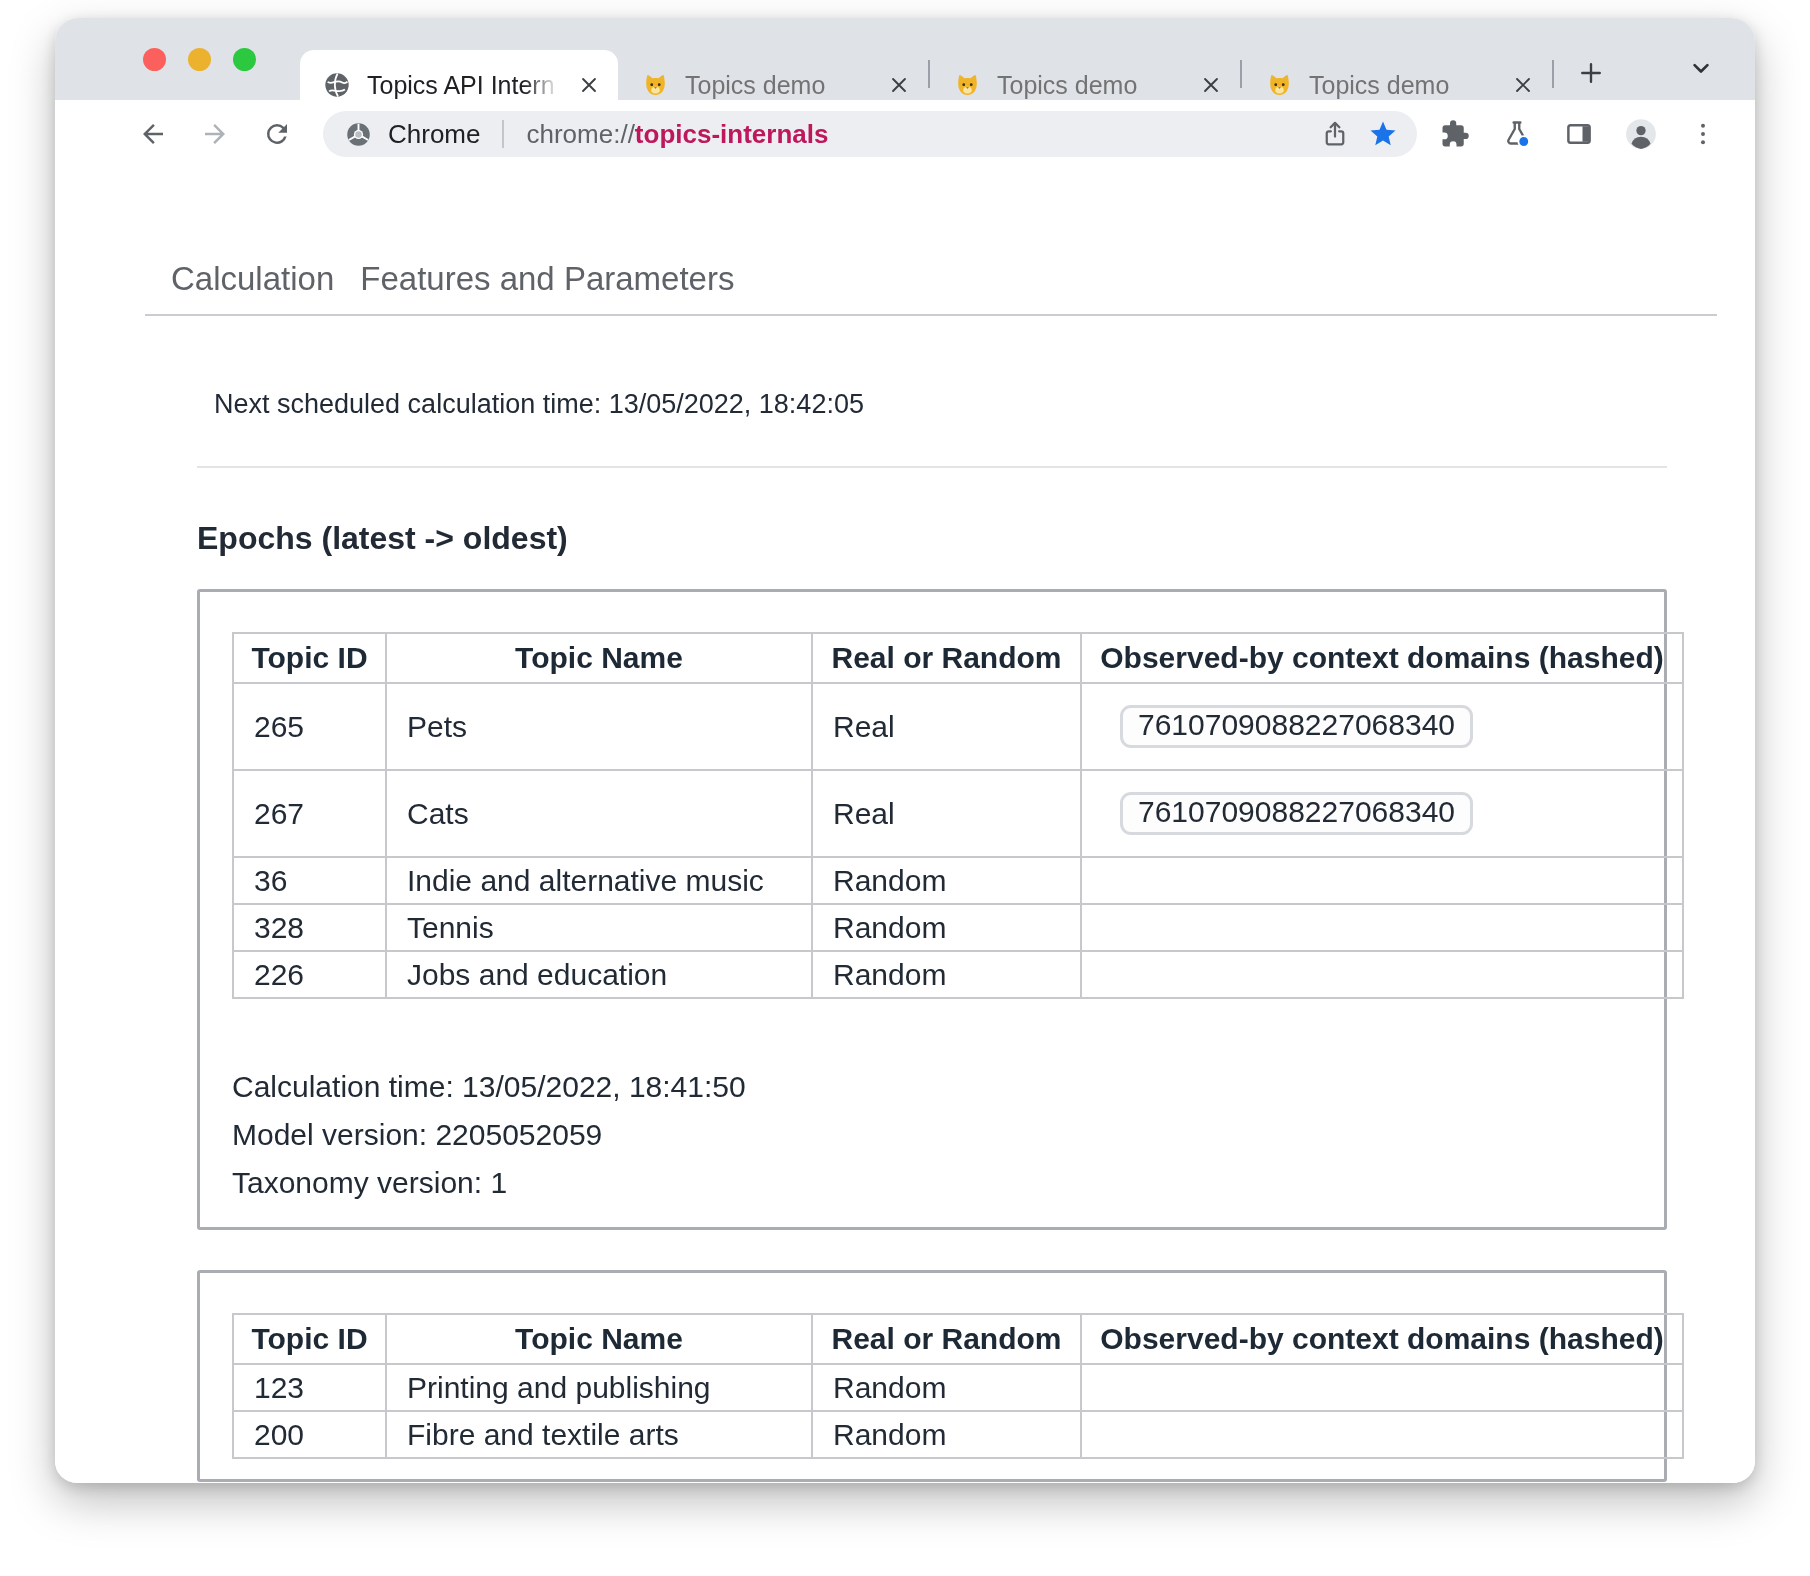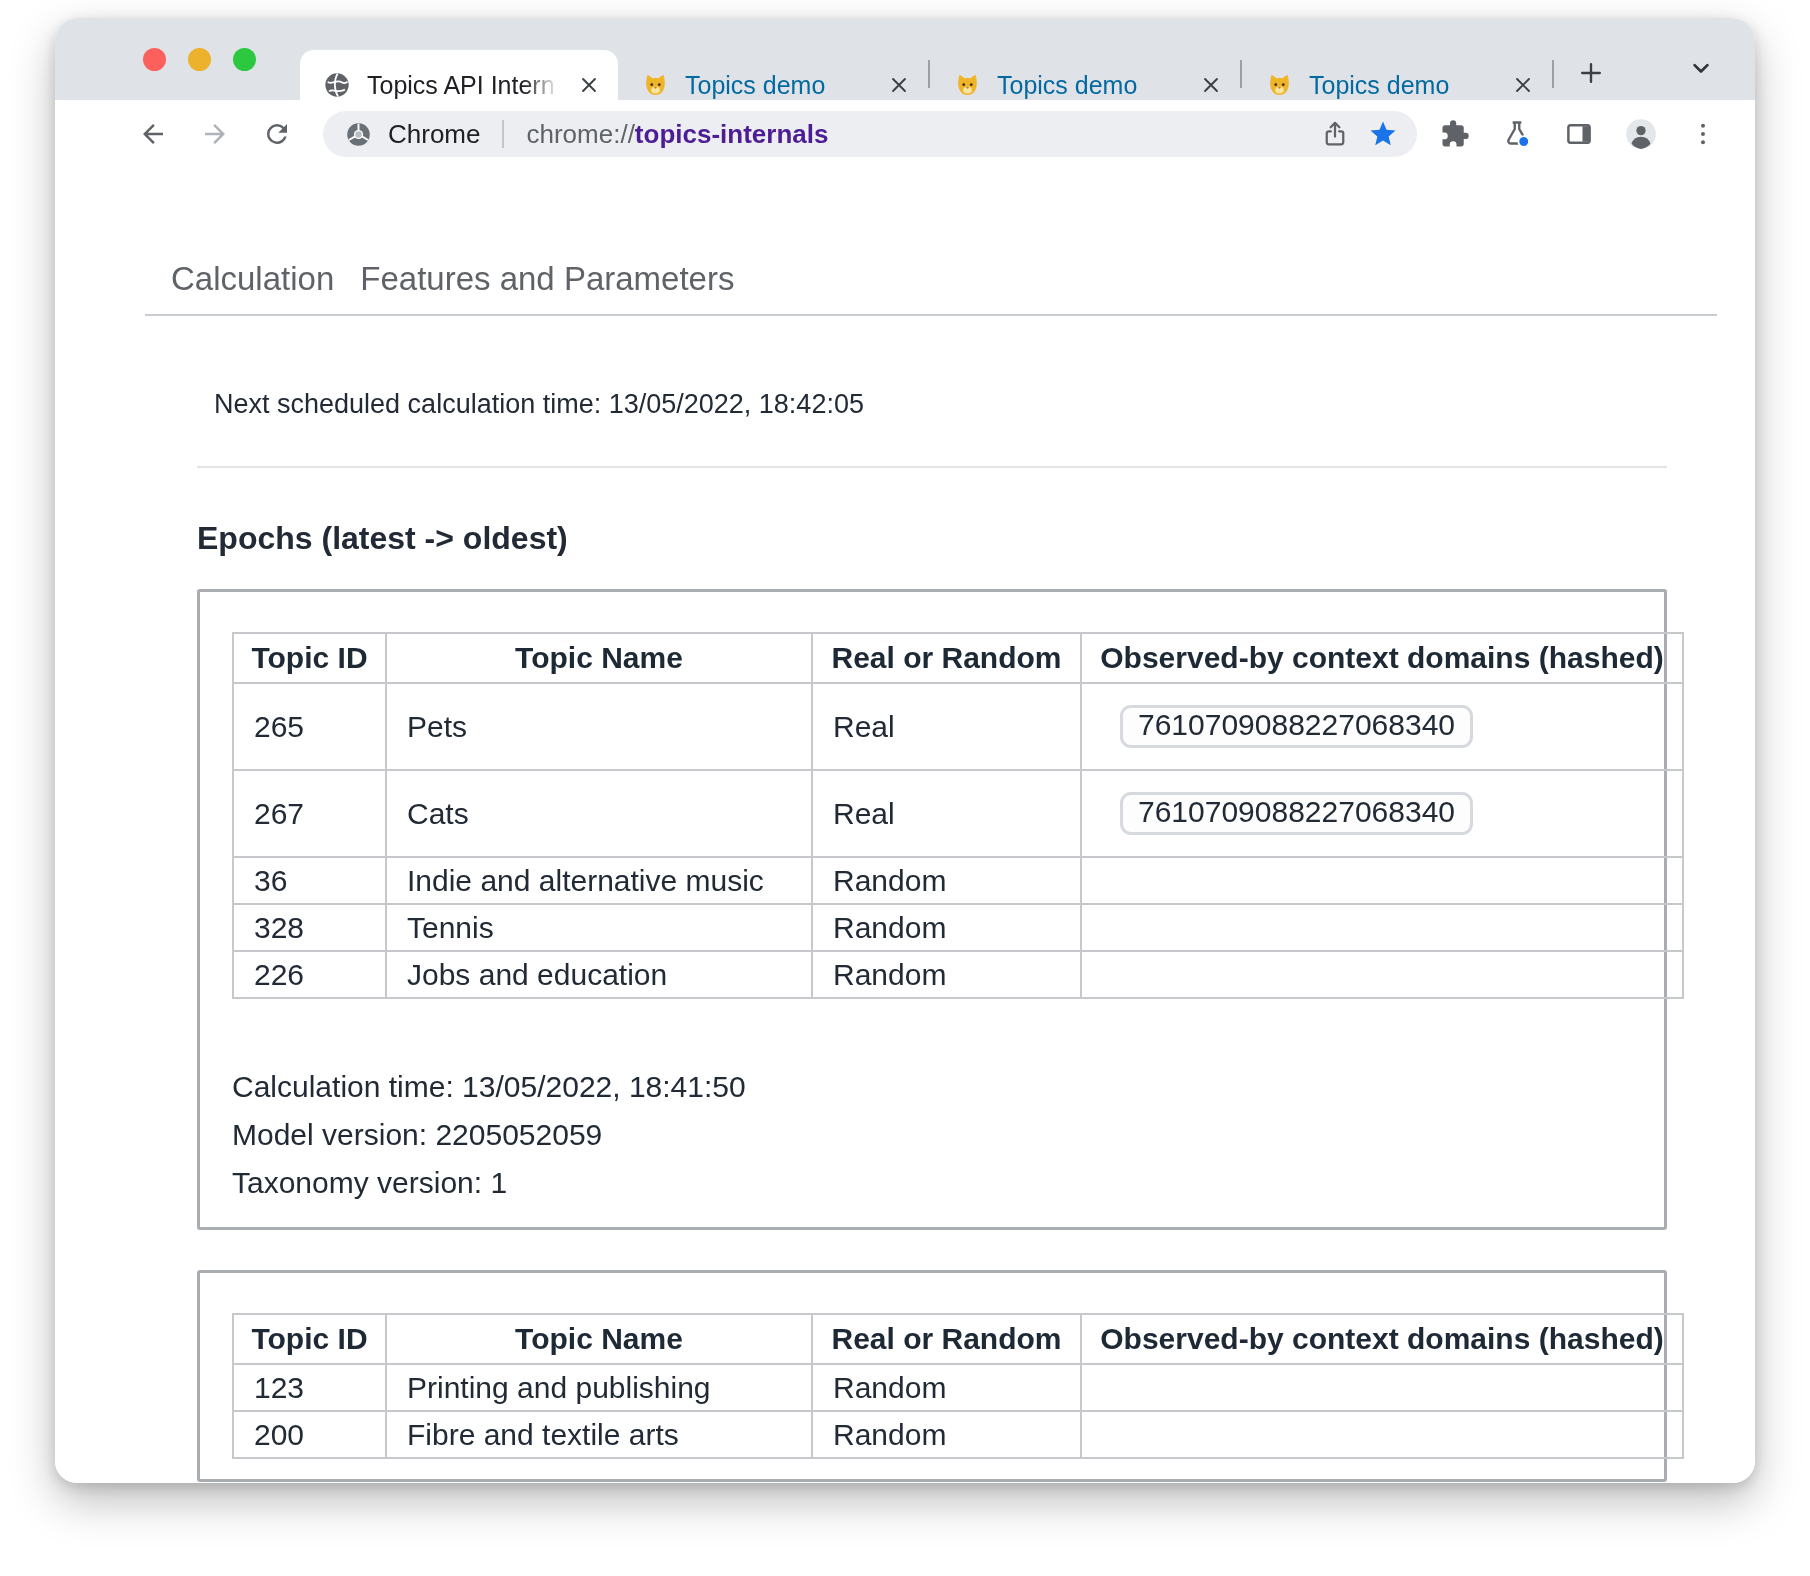--- a/index.html
+++ b/index.html
@@ -19,37 +19,37 @@
     box-shadow:0 18px 45px rgba(0,0,0,.26),0 4px 14px rgba(0,0,0,.14);
   }
   
   .tabstrip{position:relative;height:82px;background:var(--strip)}
   .lights{position:absolute;left:88px;top:0;height:82px;display:flex;align-items:center;gap:22px}
   .light{width:23px;height:23px;border-radius:50%}
   .light.red{background:var(--c-red)} .light.yellow{background:var(--c-yellow)} .light.green{background:var(--c-green)}
   .tabs{position:absolute;left:245px;bottom:0;display:flex;align-items:flex-end}
   .tab{width:310px;height:50px;display:flex;align-items:flex-end;padding:0 14px 0 22px;gap:15px}
   .tab.active{width:318px;background:#fff;border-radius:14px 14px 0 0}
-  .tab-title{flex:1;font-size:25px;color:#0369a1;white-space:nowrap;overflow:hidden;
+  .tab-title{flex:1;font-size:25px;color:#737373;white-space:nowrap;overflow:hidden;
     -webkit-mask-image:linear-gradient(90deg,#000 82%,transparent);mask-image:linear-gradient(90deg,#000 82%,transparent)}
   .tab.active .tab-title{color:#202124}
   .tab-close{width:30px;height:30px;display:flex;align-items:center;justify-content:center;border-radius:50%;flex:none}
   .favicon{width:30px;height:30px;flex:none;display:flex;align-items:center;justify-content:center}
   .tab-sep{width:2px;height:28px;background:#9BA0A8;margin:0 0 12px 0;flex:none}
   .newtab{width:46px;height:46px;margin:0 0 4px 14px;border:none;background:transparent;display:flex;align-items:center;justify-content:center;border-radius:50%;padding:0}
   .chevron-btn{position:absolute;right:34px;bottom:12px;width:40px;height:40px;display:flex;align-items:center;justify-content:center}
   
   .toolbar{height:68px;display:flex;align-items:center;padding:0 16px 0 72px;background:#fff}
   .tbtn{width:52px;height:52px;flex:none;display:flex;align-items:center;justify-content:center;border-radius:50%;border:none;background:transparent;padding:0;margin-right:10px}
   .omnibox{flex:1;height:46px;border-radius:23px;background:var(--omni);display:flex;align-items:center;padding:0 10px 0 22px;margin:0 12px 0 10px;min-width:0}
   .ob-label{font-size:26px;color:#202124;margin-left:16px}
   .ob-sep{width:2px;height:28px;background:#C2C6CB;margin:0 22px;flex:none}
   .url{font-size:26px;white-space:nowrap;overflow:hidden;flex:1;min-width:0}
   .url .scheme{color:#5F6368}
-  .url .host{color:#4c1d95;font-weight:600}
+  .url .host{color:#be185d;font-weight:600}
   .obtn{width:48px;height:46px;border:none;background:transparent;display:flex;align-items:center;justify-content:center;padding:0;flex:none}
   
   .pagearea{height:1315px;overflow:hidden;background:#fff}
   h1{margin:60px 0 0 90px;font-size:50px;line-height:58px;font-weight:700;color:var(--h1);letter-spacing:.3px}
   .crtabs{margin:92px 0 0 90px;width:1572px;display:flex;align-items:flex-end;border-bottom:2px solid var(--tabline)}
   .crtab{font-size:33px;color:#5F6368;padding:0 0 16px 0;margin-left:26px;white-space:nowrap}
   .crtab.active{font-weight:700;color:#1F2733;border:2px solid var(--tabline);border-bottom:2px solid #fff;margin:0 0 -2px 15px;padding:13px 42px 15px;background:#fff}
   .crtab:nth-child(3){margin-left:64px}
   .panel{margin-left:90px;width:1572px;padding:56px 50px 0 52px}
   .nexttime{font-size:27px;margin:17px;color:var(--text)}

